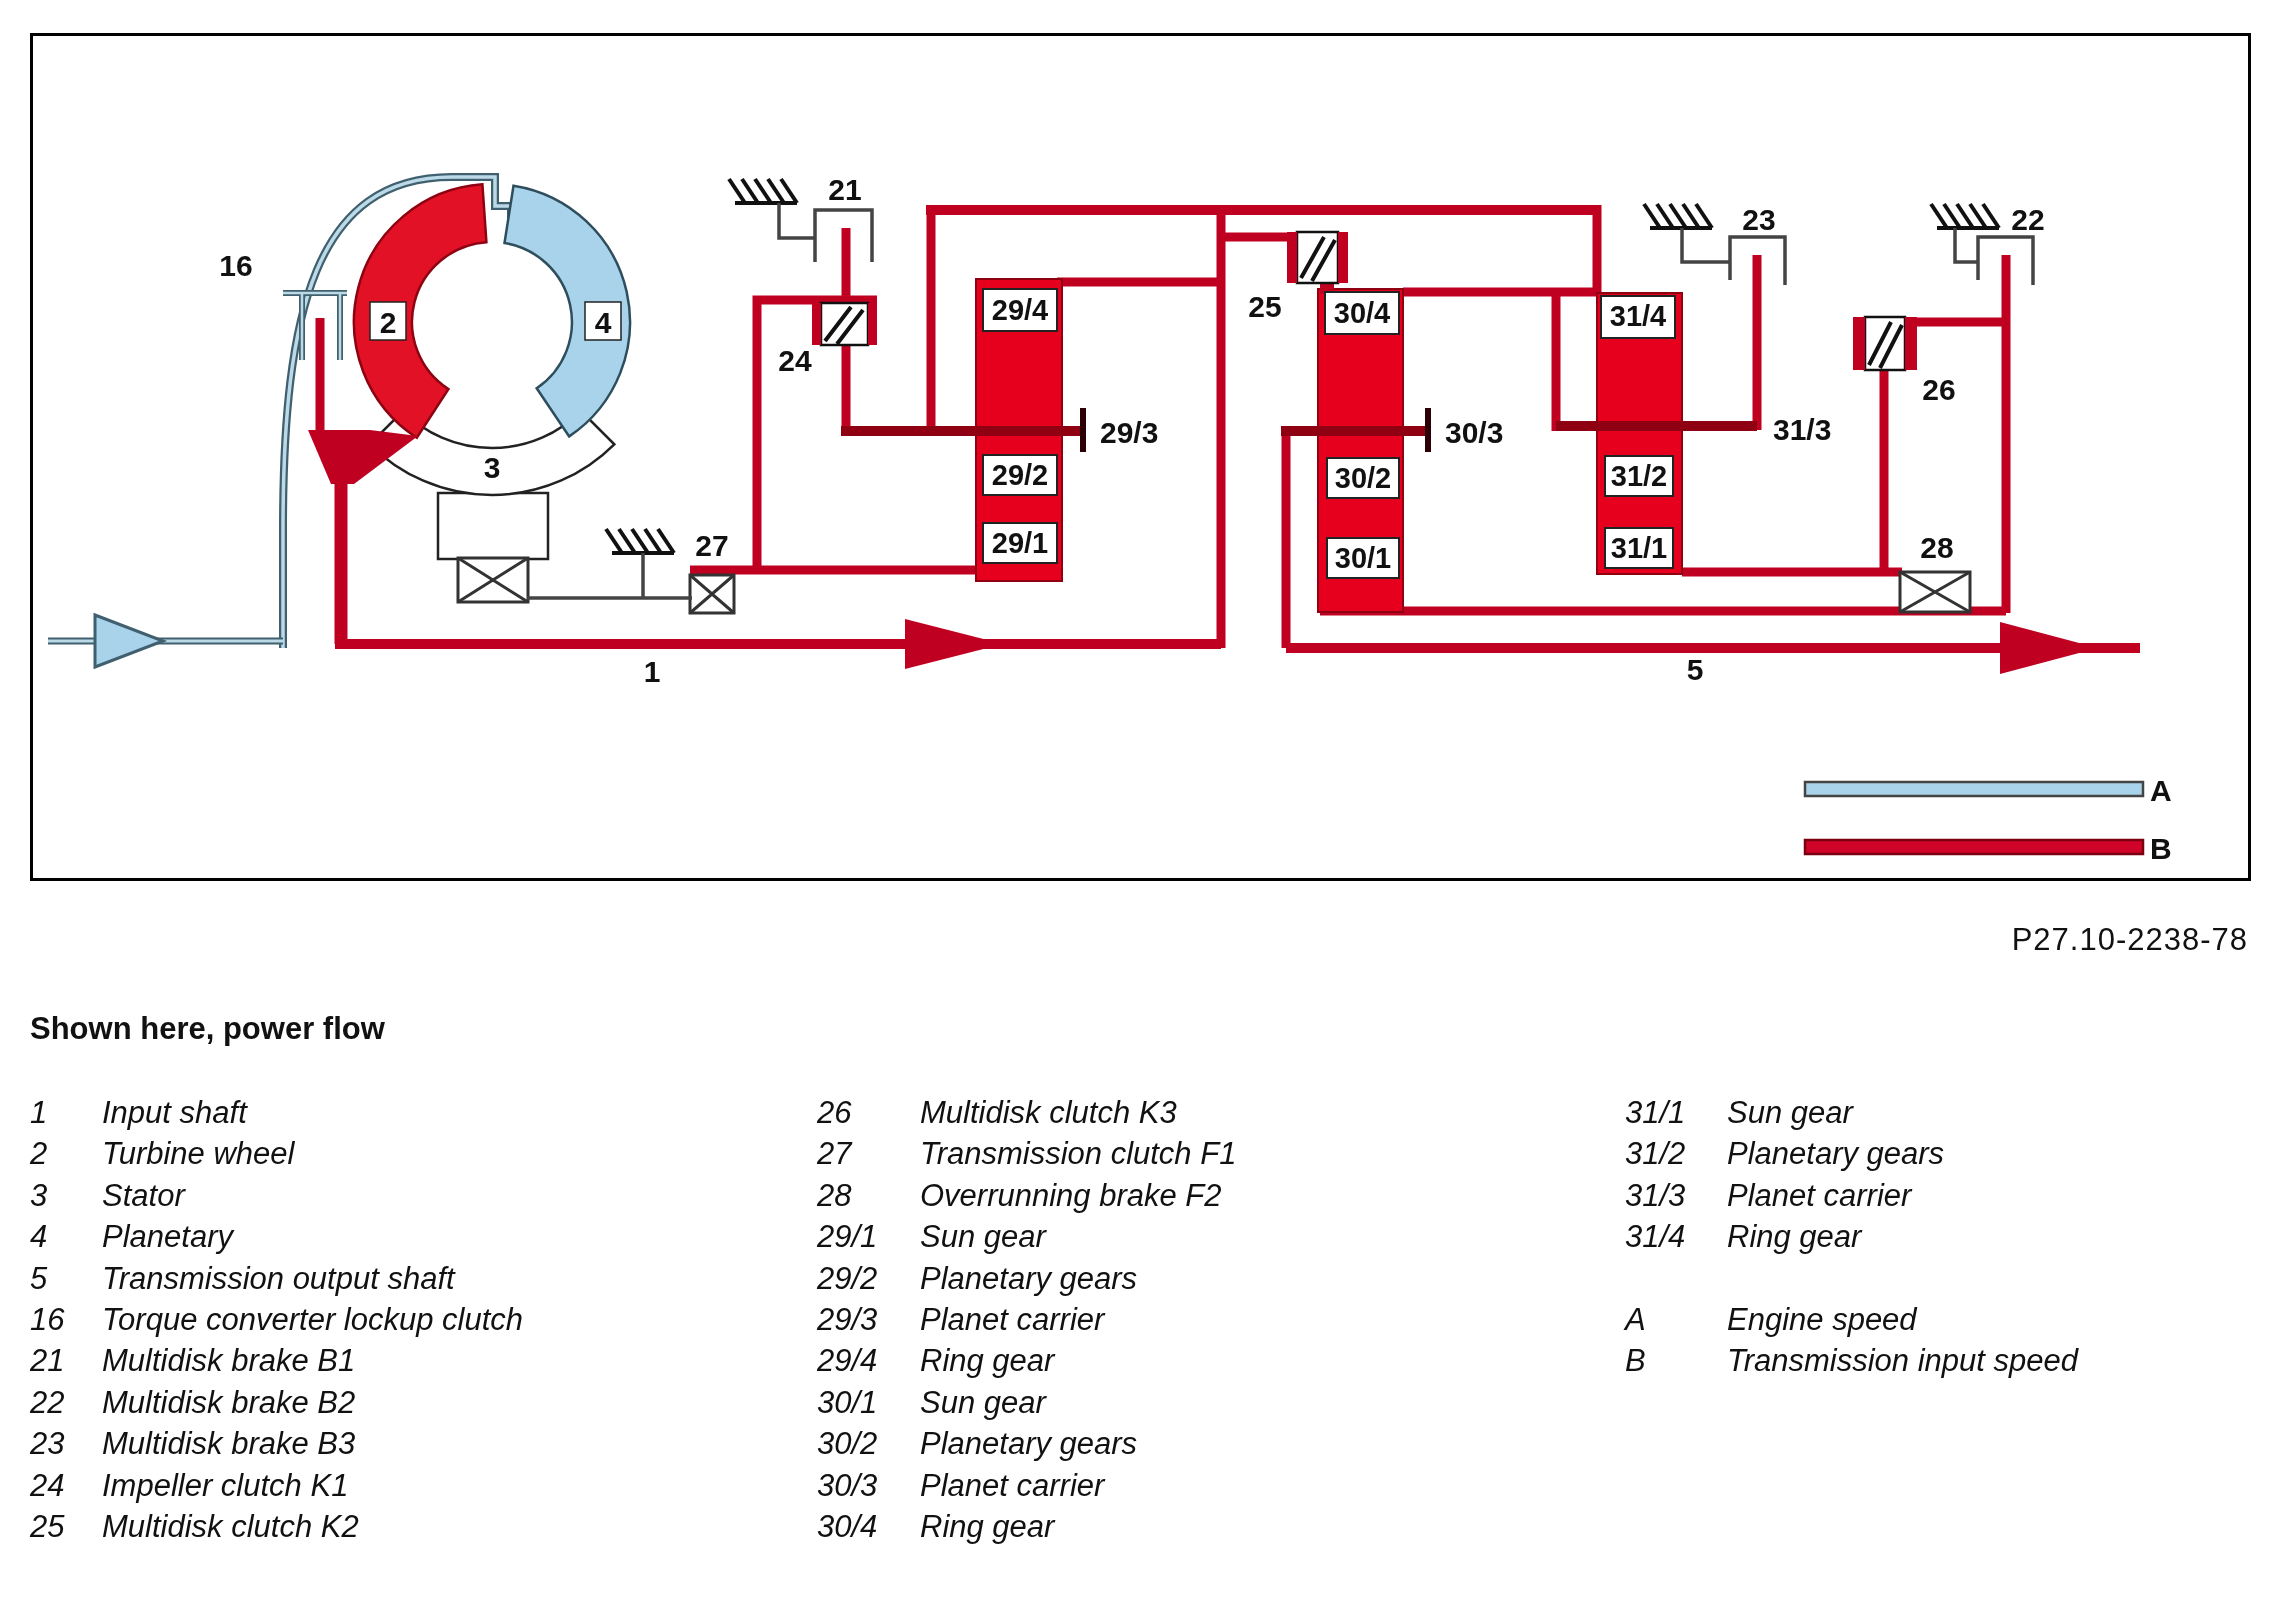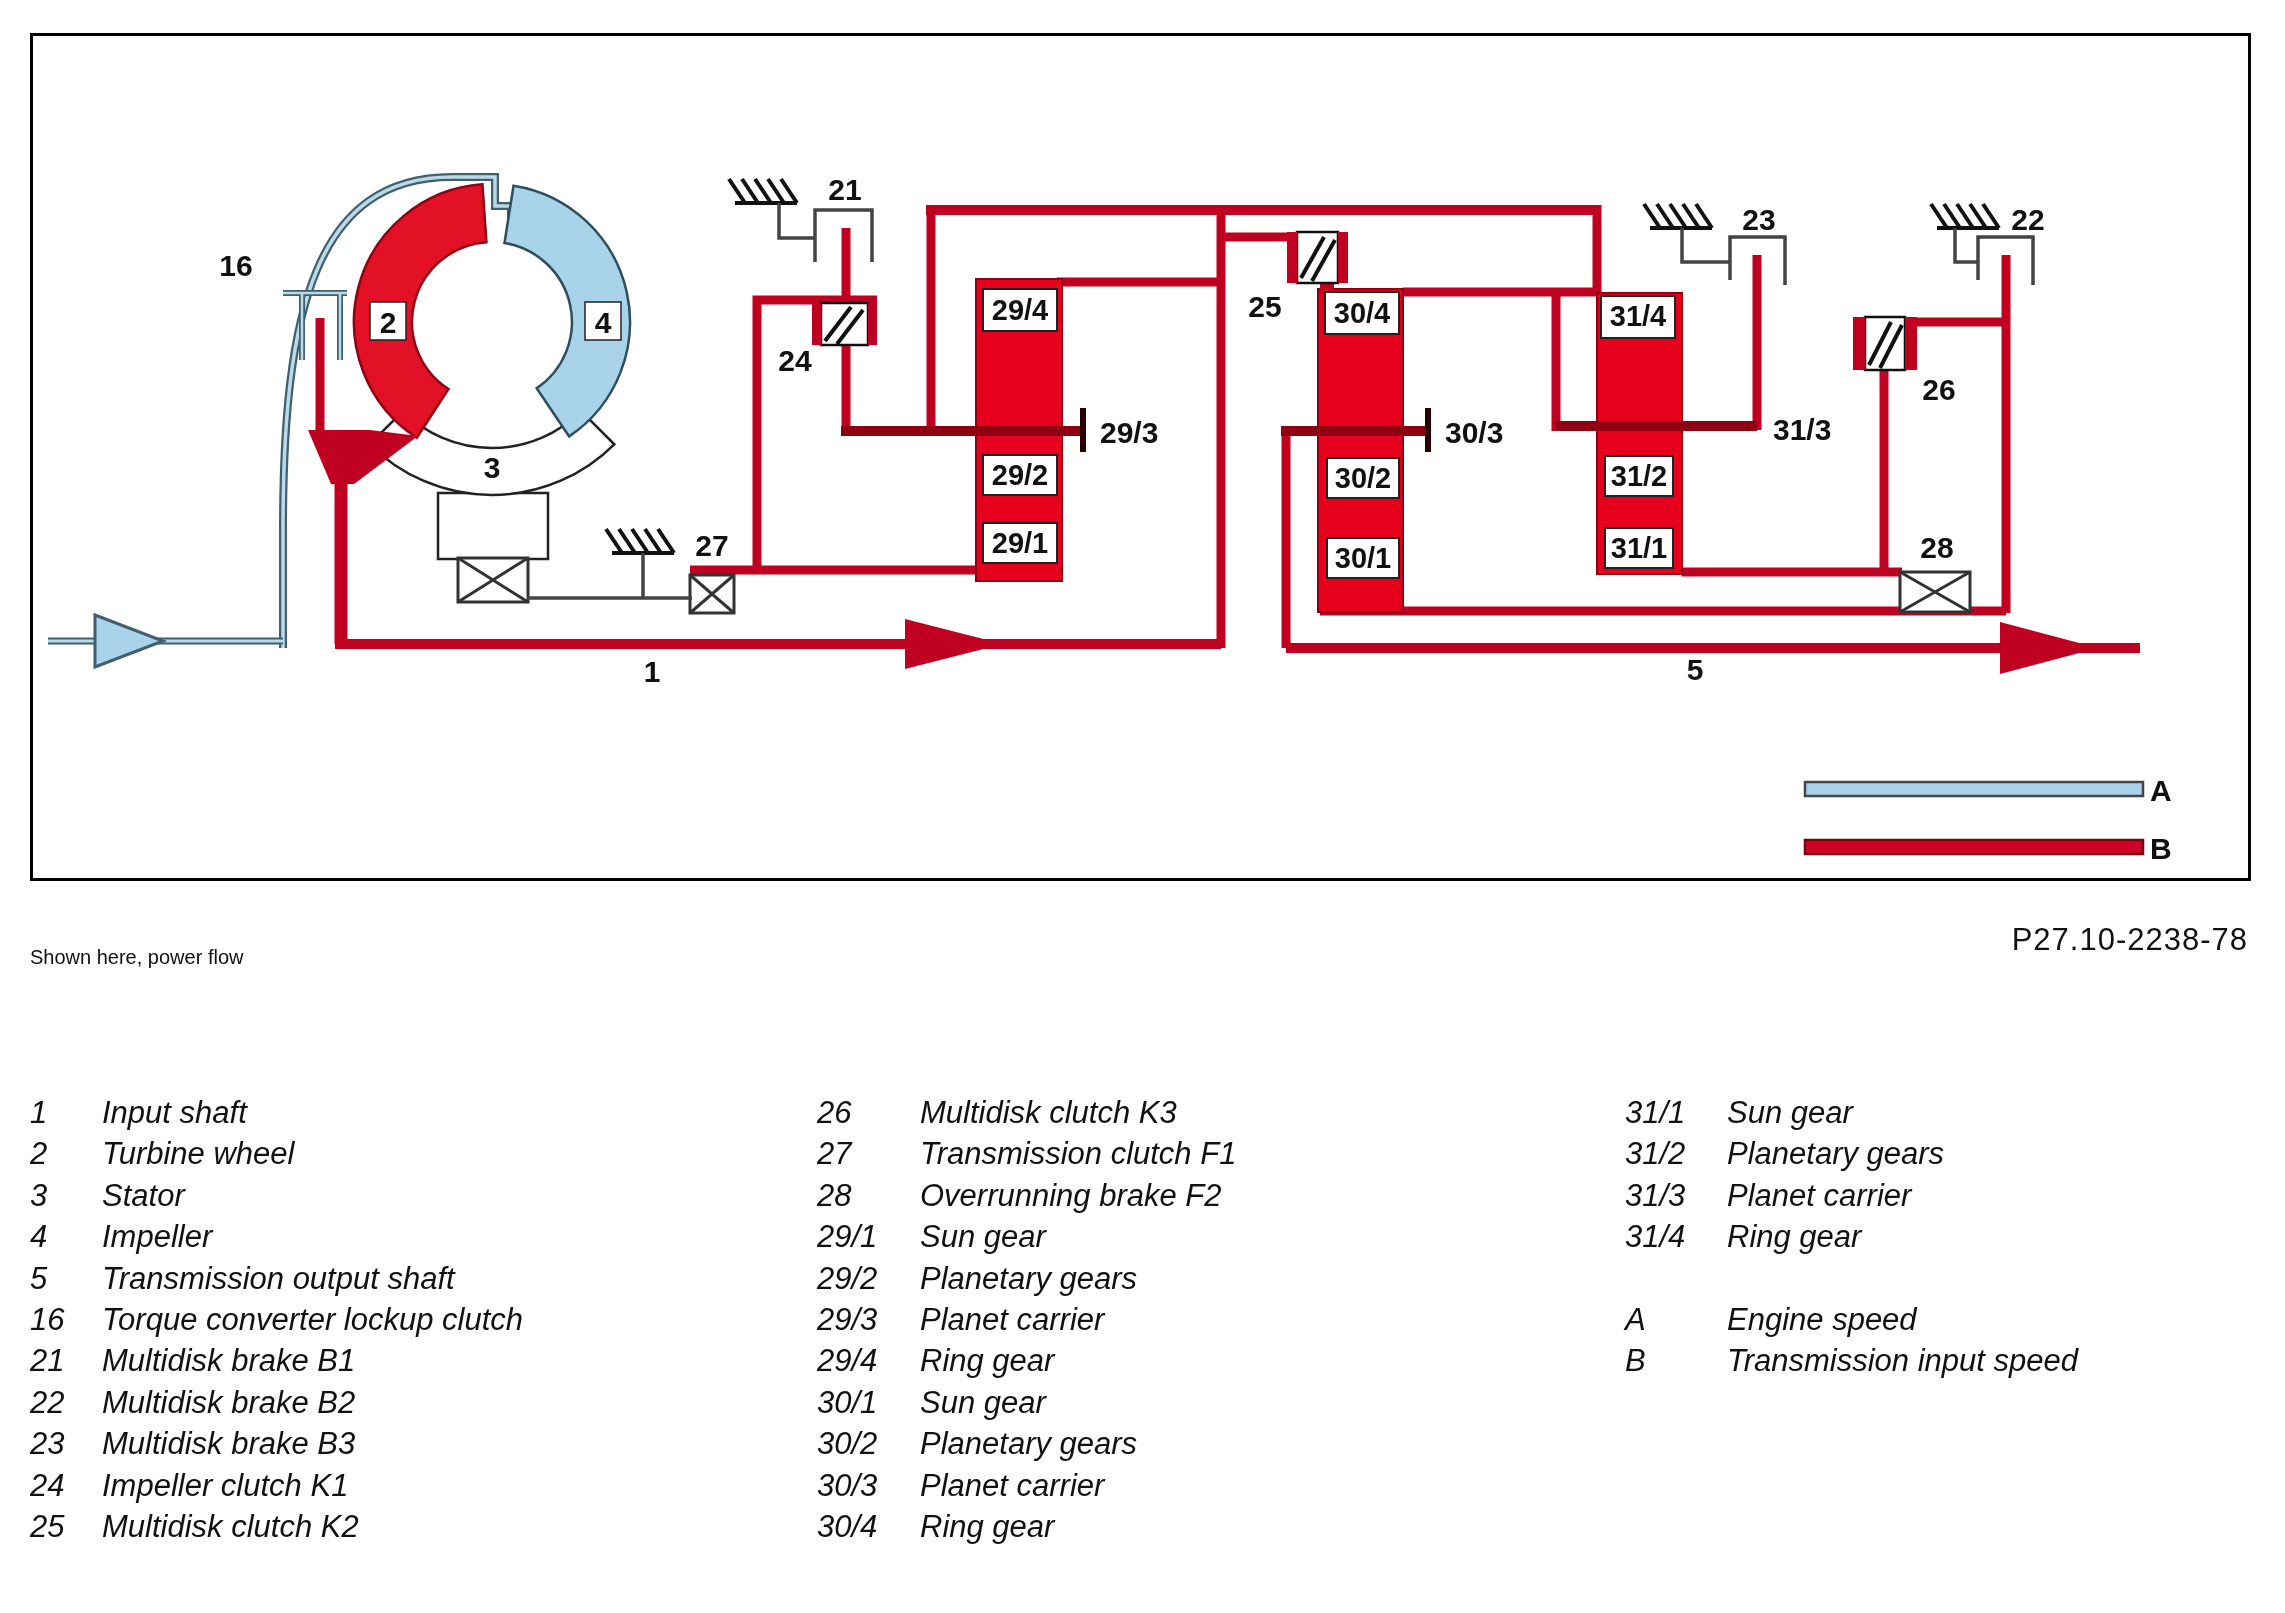--- a/index.html
+++ b/index.html
@@ -2,21 +2,21 @@
 <html><head>
 <meta charset="utf-8">
 <style>
   html,body{margin:0;padding:0;background:#fff;}
   .page{position:relative;width:2285px;height:1613px;background:#ffffff;
         font-family:"Liberation Sans",sans-serif;color:#111;overflow:hidden;}
   .frame{position:absolute;left:30px;top:33px;width:2221px;height:848px;
          border:3px solid #000;background:#fff;box-sizing:border-box;}
   .dsvg{position:absolute;left:30px;top:33px;}
   .pcode{position:absolute;top:922px;right:37px;font-size:31px;letter-spacing:1px;text-align:center;}
-  .caption{position:absolute;left:30px;top:946px;font-size:20px;font-weight:400;}
+  .caption{position:absolute;left:30px;top:1011px;font-size:31px;font-weight:700;}
   .legend-col{position:absolute;top:1092px;font-size:31px;font-style:italic;}
   .lrow{height:41.4px;line-height:41.4px;white-space:nowrap;}
   .lnum{display:inline-block;}
   .c1 .lnum{width:72px;}
   .c2 .lnum{width:103px;}
   .c3 .lnum{width:102px;}
   .c1{left:30px;}
   .c2{left:817px;}
   .c3{left:1593px;margin-left:32px;}
   text{font-family:"Liberation Sans",sans-serif;font-weight:700;fill:#111;}
@@ -204,21 +204,21 @@
     <text class="t30" x="2150" y="859">B</text>
   </svg>
 
   <div class="pcode">P27.10-2238-78</div>
   <div class="caption">Shown here, power flow</div>
 
   <div class="legend-col c1">
     <div class="lrow"><span class="lnum">1</span><span>Input shaft</span></div>
     <div class="lrow"><span class="lnum">2</span><span>Turbine wheel</span></div>
     <div class="lrow"><span class="lnum">3</span><span>Stator</span></div>
-    <div class="lrow"><span class="lnum">4</span><span>Impeller</span></div>
+    <div class="lrow"><span class="lnum">4</span><span>Planetary</span></div>
     <div class="lrow"><span class="lnum">5</span><span>Transmission output shaft</span></div>
     <div class="lrow"><span class="lnum">16</span><span>Torque converter lockup clutch</span></div>
     <div class="lrow"><span class="lnum">21</span><span>Multidisk brake B1</span></div>
     <div class="lrow"><span class="lnum">22</span><span>Multidisk brake B2</span></div>
     <div class="lrow"><span class="lnum">23</span><span>Multidisk brake B3</span></div>
     <div class="lrow"><span class="lnum">24</span><span>Impeller clutch K1</span></div>
     <div class="lrow"><span class="lnum">25</span><span>Multidisk clutch K2</span></div>
   </div>
 
   <div class="legend-col c2">

